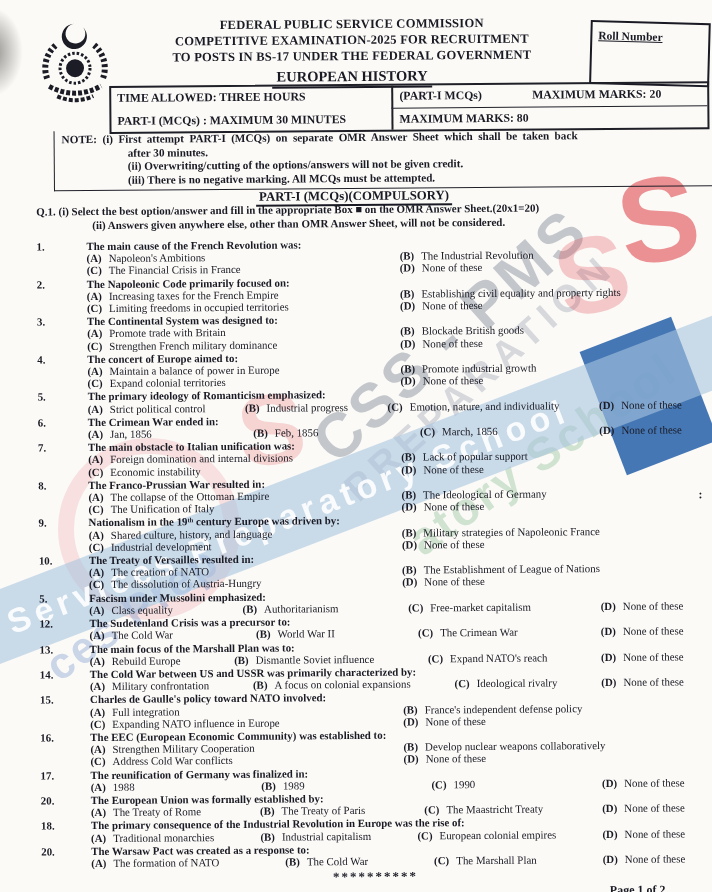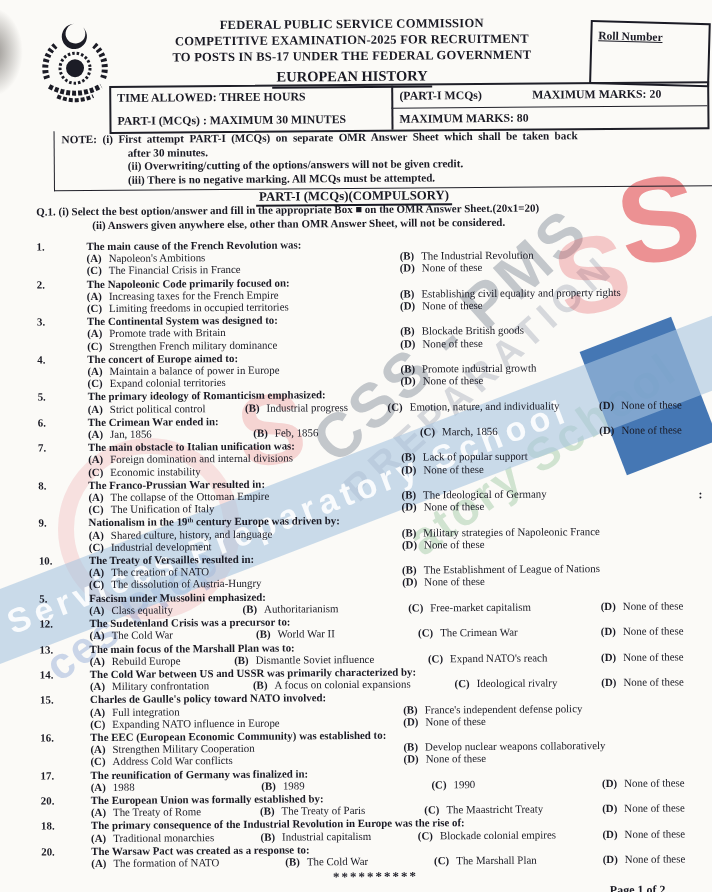--- a/index.html
+++ b/index.html
@@ -353,21 +353,21 @@
             <span class="opt"><span class="lbl">(C)</span><span class="otxt">The Maastricht Treaty</span></span>
             <span class="opt"><span class="lbl">(D)</span><span class="otxt">None of these</span></span>
           </div>
         </div>
         <div class="q">
           <span class="qnum">18.</span>
           <div class="stem">The primary consequence of the Industrial Revolution in Europe was the rise of:</div>
           <div class="optrow inline">
             <span class="opt"><span class="lbl">(A)</span><span class="otxt">Traditional monarchies</span></span>
             <span class="opt"><span class="lbl">(B)</span><span class="otxt">Industrial capitalism</span></span>
-            <span class="opt"><span class="lbl">(C)</span><span class="otxt">Blockade colonial empires</span></span>
+            <span class="opt"><span class="lbl">(C)</span><span class="otxt">European colonial empires</span></span>
             <span class="opt"><span class="lbl">(D)</span><span class="otxt">None of these</span></span>
           </div>
         </div>
         <div class="q">
           <span class="qnum">20.</span>
           <div class="stem">The Warsaw Pact was created as a response to:</div>
           <div class="optrow inline">
             <span class="opt"><span class="lbl">(A)</span><span class="otxt">The formation of NATO</span></span>
             <span class="opt"><span class="lbl">(B)</span><span class="otxt">The Cold War</span></span>
             <span class="opt"><span class="lbl">(C)</span><span class="otxt">The Marshall Plan</span></span>

